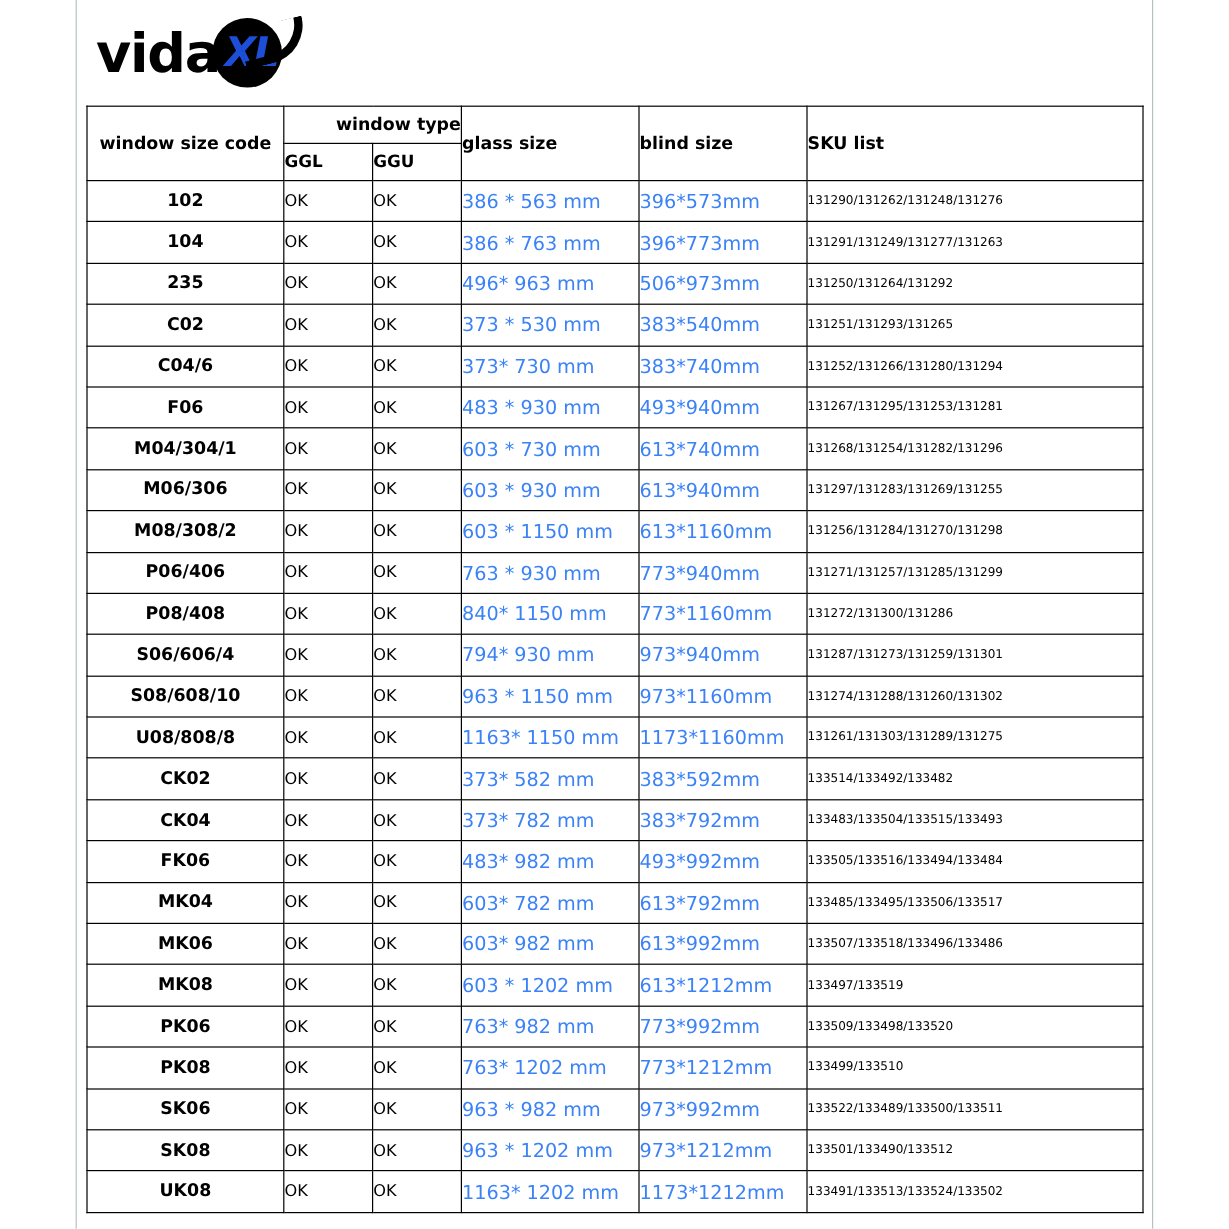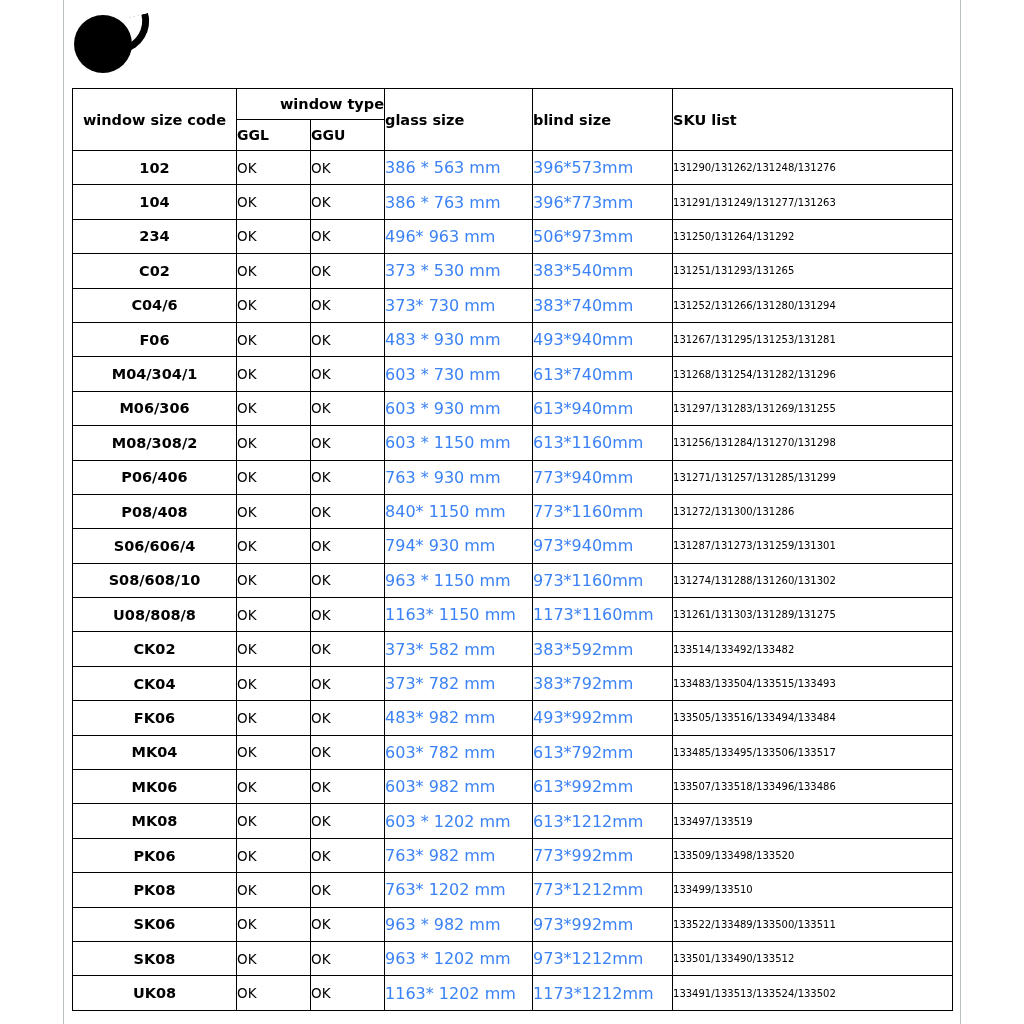--- a/index.html
+++ b/index.html
@@ -68,21 +68,21 @@
     position: absolute;
     left: 0; top: 0;
     width: 58px; height: 58px;
     border-radius: 50%;
     background: #000;
   }
   .logo-mark .xl {
     position: absolute;
     left: 10px;
     top: 9px;
-    color: #000000;
+    color: #1d4ed8;
     font-weight: bold;
     font-size: 34px;
     font-style: italic;
     font-family: "DejaVu Sans", sans-serif;
     letter-spacing: -2px;
   }
   .logo-mark .swoosh {
     position: absolute;
     left: 24px;
     top: 4px;
@@ -180,20 +180,21 @@
 
 <div id="page">
 
   <div class="edge-rule left"></div>
   <div class="edge-rule right"></div>
 
   <div class="sheet">
 
     <div class="logo-band">
       <div class="logo">
+        <span class="logo-text">vida</span>
         <span class="logo-mark">
           <span class="disc"></span>
           <span class="xl">XL</span>
           <span class="swoosh"></span>
         </span>
       </div>
     </div>
 
     <table class="spec">
       <colgroup>
@@ -228,21 +229,21 @@
           </tr>
           <tr>
             <td class="code">104</td>
             <td class="ok">OK</td>
             <td class="ok">OK</td>
             <td class="val">386 * 763 mm</td>
             <td class="val">396*773mm</td>
             <td class="sku">131291/131249/131277/131263</td>
           </tr>
           <tr>
-            <td class="code">234</td>
+            <td class="code">235</td>
             <td class="ok">OK</td>
             <td class="ok">OK</td>
             <td class="val">496* 963 mm</td>
             <td class="val">506*973mm</td>
             <td class="sku">131250/131264/131292</td>
           </tr>
           <tr>
             <td class="code">C02</td>
             <td class="ok">OK</td>
             <td class="ok">OK</td>

